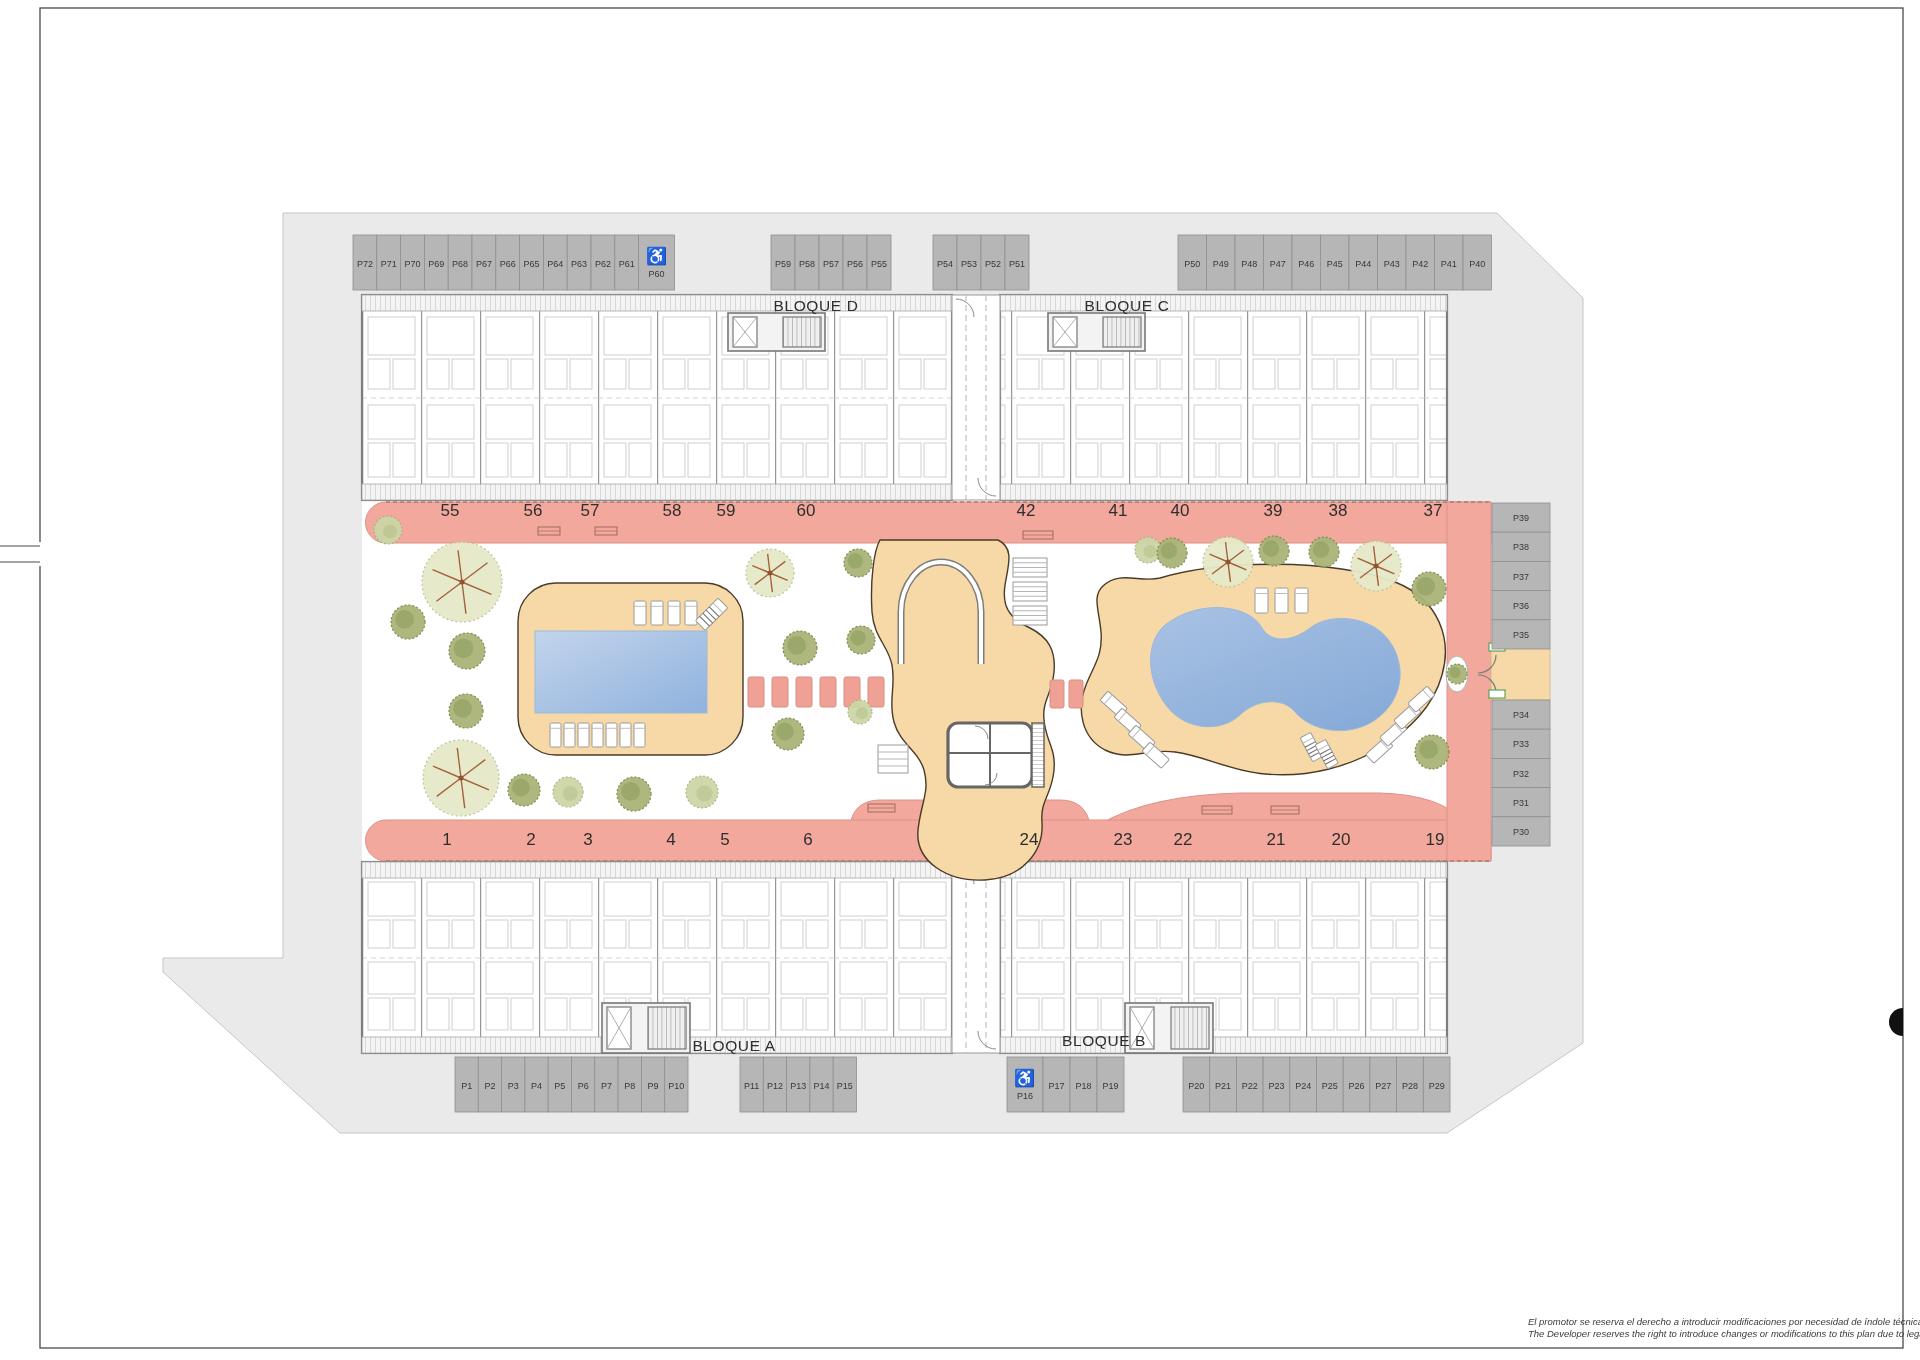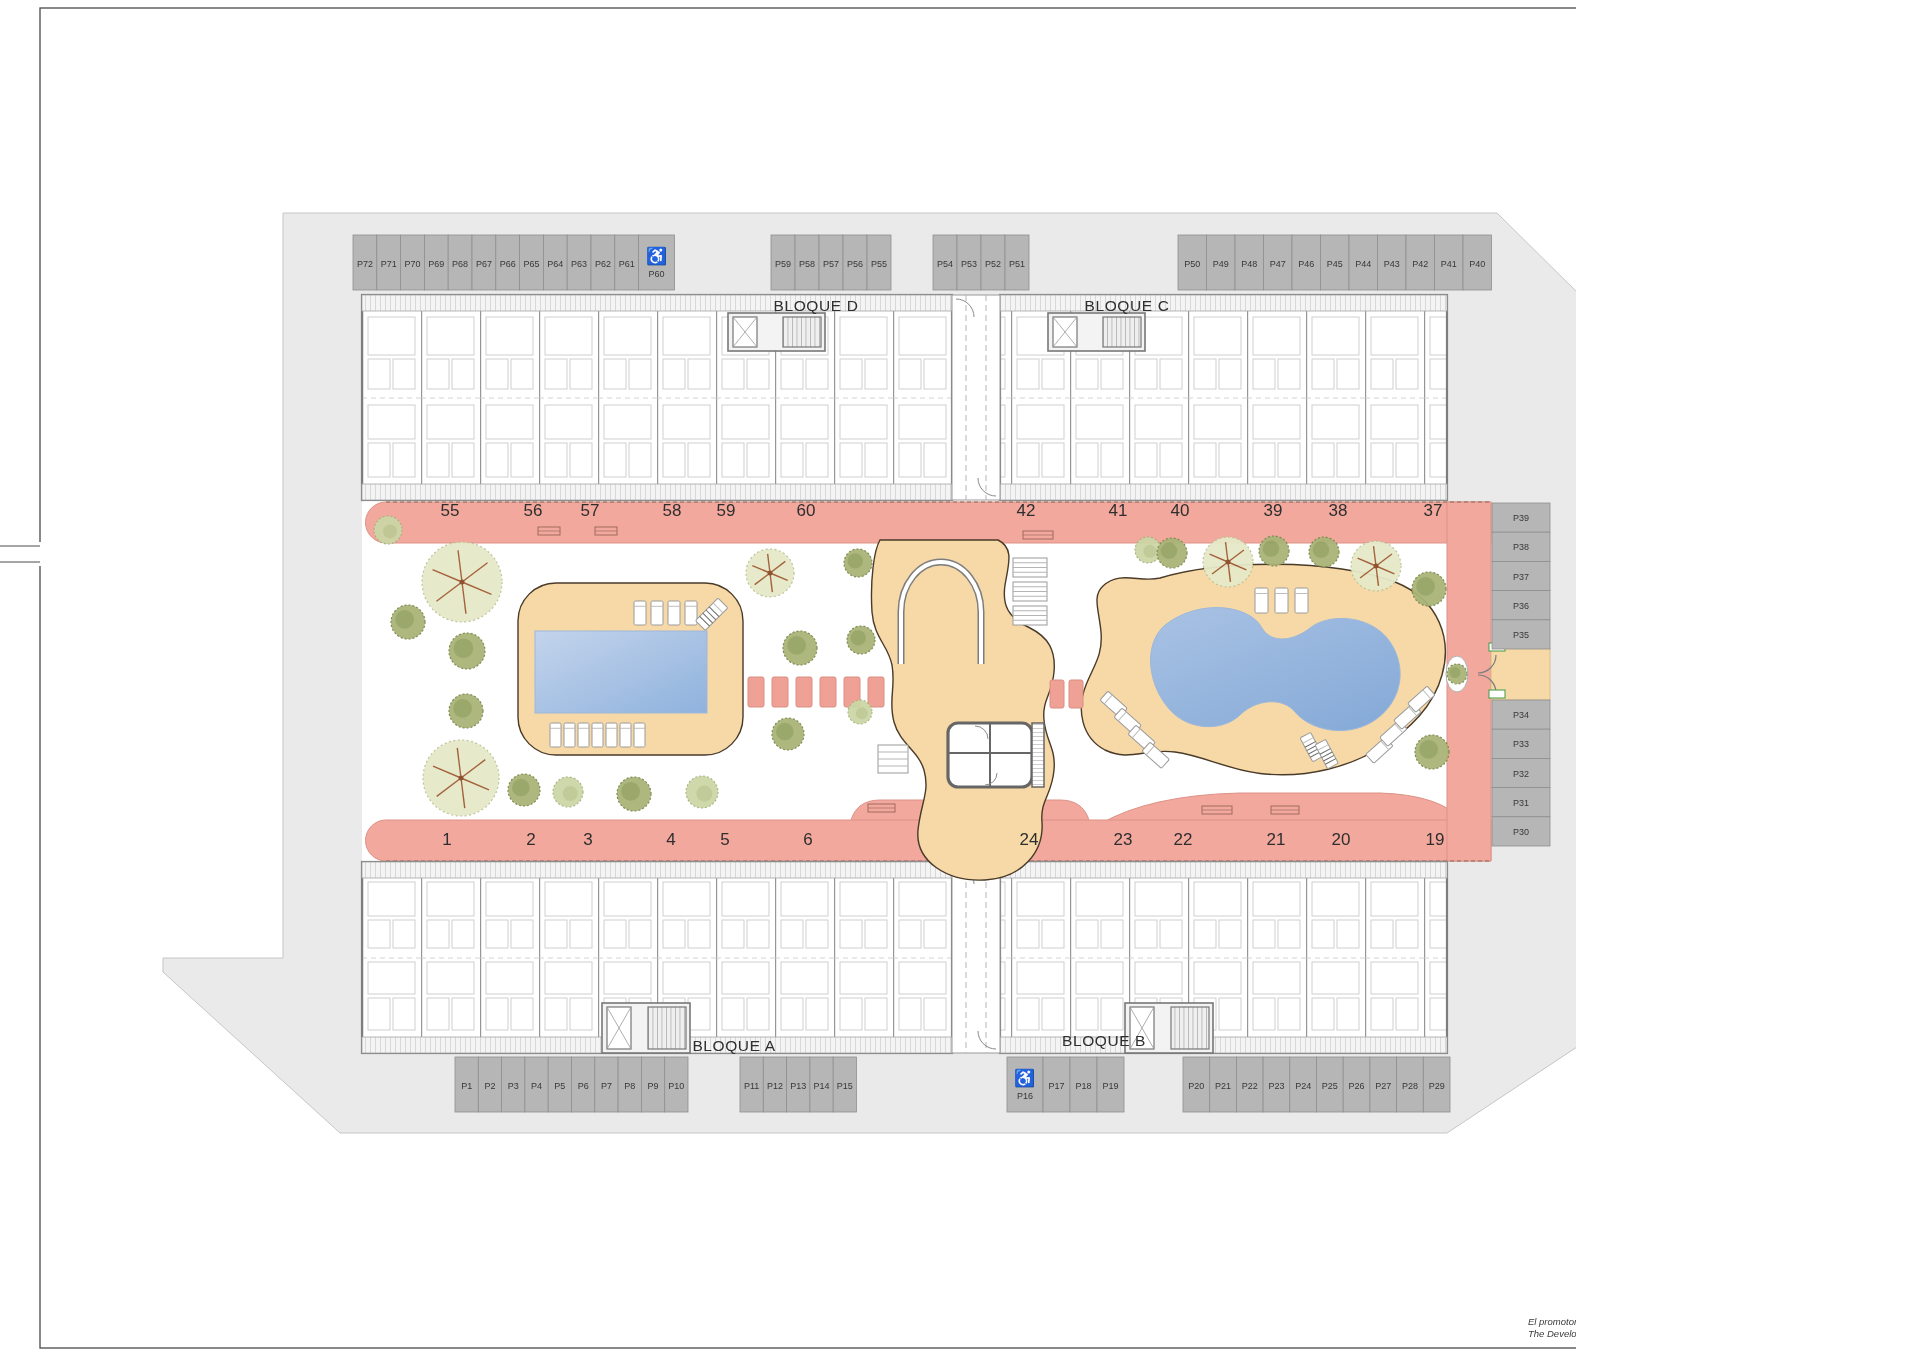--- a/index.html
+++ b/index.html
@@ -1,16 +1,16 @@
 <!DOCTYPE html>
 <html><head>
 <meta charset="utf-8">
 <style>
   html,body{margin:0;padding:0;background:#fff;}
-  .page{position:relative;width:1576px;height:1360px;background:#ffffff;overflow:hidden;
+  .page{position:relative;width:1920px;height:1360px;background:#ffffff;overflow:hidden;
         font-family:"Liberation Sans", sans-serif;}
   svg text{font-family:"Liberation Sans", sans-serif;}
   .stall-label{font-size:9px;fill:#383838;}
   .unit-number{font-size:17px;fill:#2e2e2e;}
   .block-label{font-size:15.5px;fill:#2e2e2e;letter-spacing:.6px;}
   .disclaimer{font-size:9.5px;font-style:italic;fill:#3a3a3a;}
   .access-icon{font-size:17px;fill:#1a1a1a;}
 </style>
 </head>
 <body>

